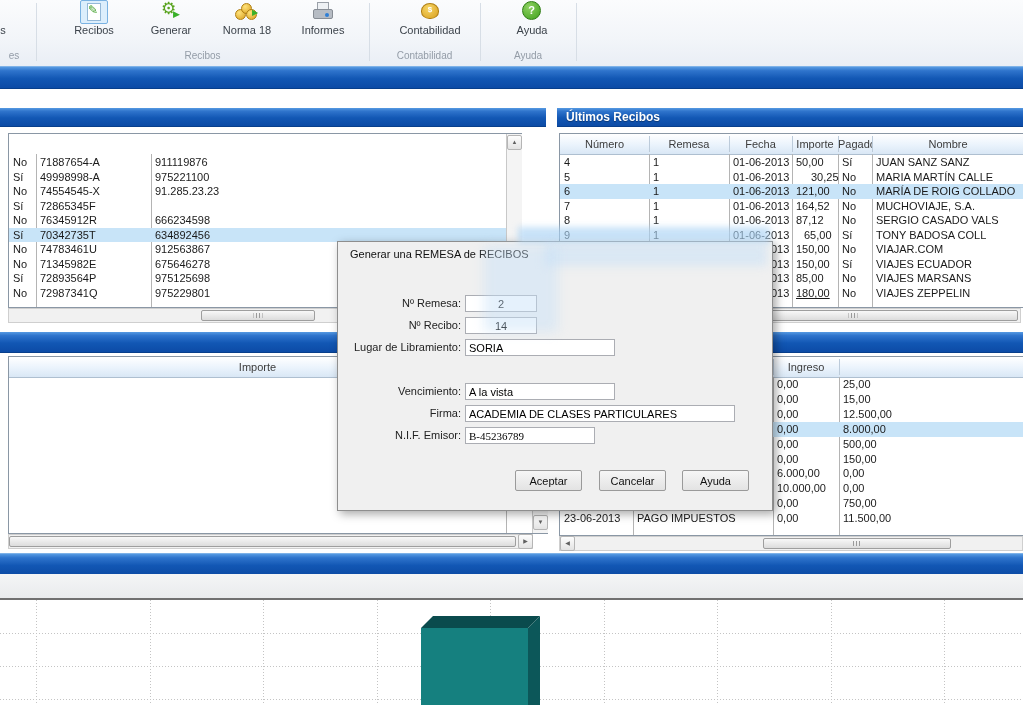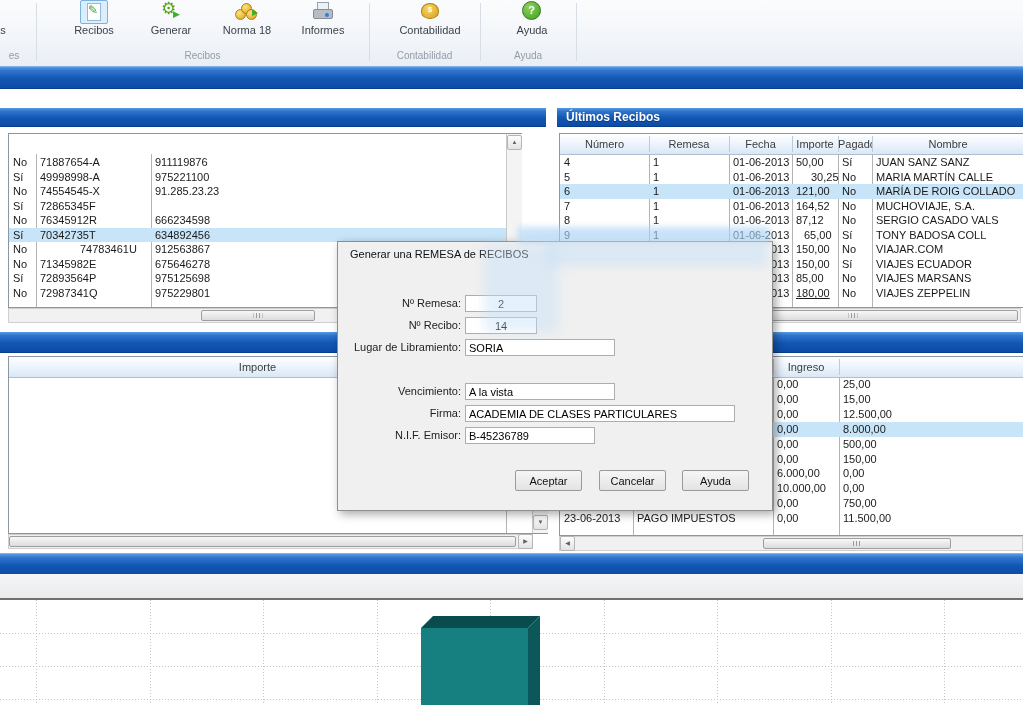--- a/index.html
+++ b/index.html
@@ -182,21 +182,21 @@
           <span class="td" style="left: 31px; width: 109px; line-height: 14.55px;">76345912R</span>
           <span class="td" style="left: 146px; width: 349px; line-height: 14.55px;">666234598</span>
         </div>
         <div class="tr sel" style="top: 93.75px; height: 14.55px; width: 497px;">
           <span class="td" style="left: 4px; width: 21px; line-height: 14.55px;">Sí</span>
           <span class="td" style="left: 31px; width: 109px; line-height: 14.55px;">70342735T</span>
           <span class="td" style="left: 146px; width: 349px; line-height: 14.55px;">634892456</span>
         </div>
         <div class="tr" style="top: 108.3px; height: 14.55px; width: 497px;">
           <span class="td" style="left: 4px; width: 21px; line-height: 14.55px;">No</span>
-          <span class="td" style="left: 31px; width: 109px; line-height: 14.55px; margin-left: 40px;">74783461U</span>
+          <span class="td" style="left: 31px; width: 109px; line-height: 14.55px;">74783461U</span>
           <span class="td" style="left: 146px; width: 349px; line-height: 14.55px;">912563867</span>
         </div>
         <div class="tr" style="top: 122.85px; height: 14.55px; width: 497px;">
           <span class="td" style="left: 4px; width: 21px; line-height: 14.55px;">No</span>
           <span class="td" style="left: 31px; width: 109px; line-height: 14.55px;">71345982E</span>
           <span class="td" style="left: 146px; width: 349px; line-height: 14.55px;">675646278</span>
         </div>
         <div class="tr" style="top: 137.4px; height: 14.55px; width: 497px;">
           <span class="td" style="left: 4px; width: 21px; line-height: 14.55px;">Sí</span>
           <span class="td" style="left: 31px; width: 109px; line-height: 14.55px;">72893564P</span>
@@ -446,21 +446,21 @@
     <div class="frow" style="top:141px">
       <span class="flabel">Vencimiento:</span>
       <input class="finput" style="left: 127px; width: 142px;" value="A la vista">
     </div>
     <div class="frow" style="top:163px">
       <span class="flabel">Firma:</span>
       <input class="finput" style="left: 127px; width: 262px;" value="ACADEMIA DE CLASES PARTICULARES">
     </div>
     <div class="frow" style="top:185px">
       <span class="flabel">N.I.F. Emisor:</span>
-      <input class="finput" style="left: 127px; width: 122px;" value="B-45236789">
+      <input class="finput" style="left: 127px; width: 122px; font-family: Liberation Serif, serif;" value="B-45236789">
     </div>
 
     <button class="dbtn" style="left:177px">Aceptar</button>
     <button class="dbtn" style="left:261px">Cancelar</button>
     <button class="dbtn" style="left:344px">Ayuda</button>
   </div>
 
   <div class="smudge" style="left:518px;top:227px;width:252px;height:16px;background:rgba(170,211,245,.65);filter:blur(3px)"></div>
   <div class="smudge" style="left:545px;top:244px;width:222px;height:22px;background:rgba(190,222,248,.45);filter:blur(5px)"></div>
   <div class="smudge" style="left:484px;top:246px;width:74px;height:86px;background:rgba(197,224,248,.45);filter:blur(6px)"></div>

